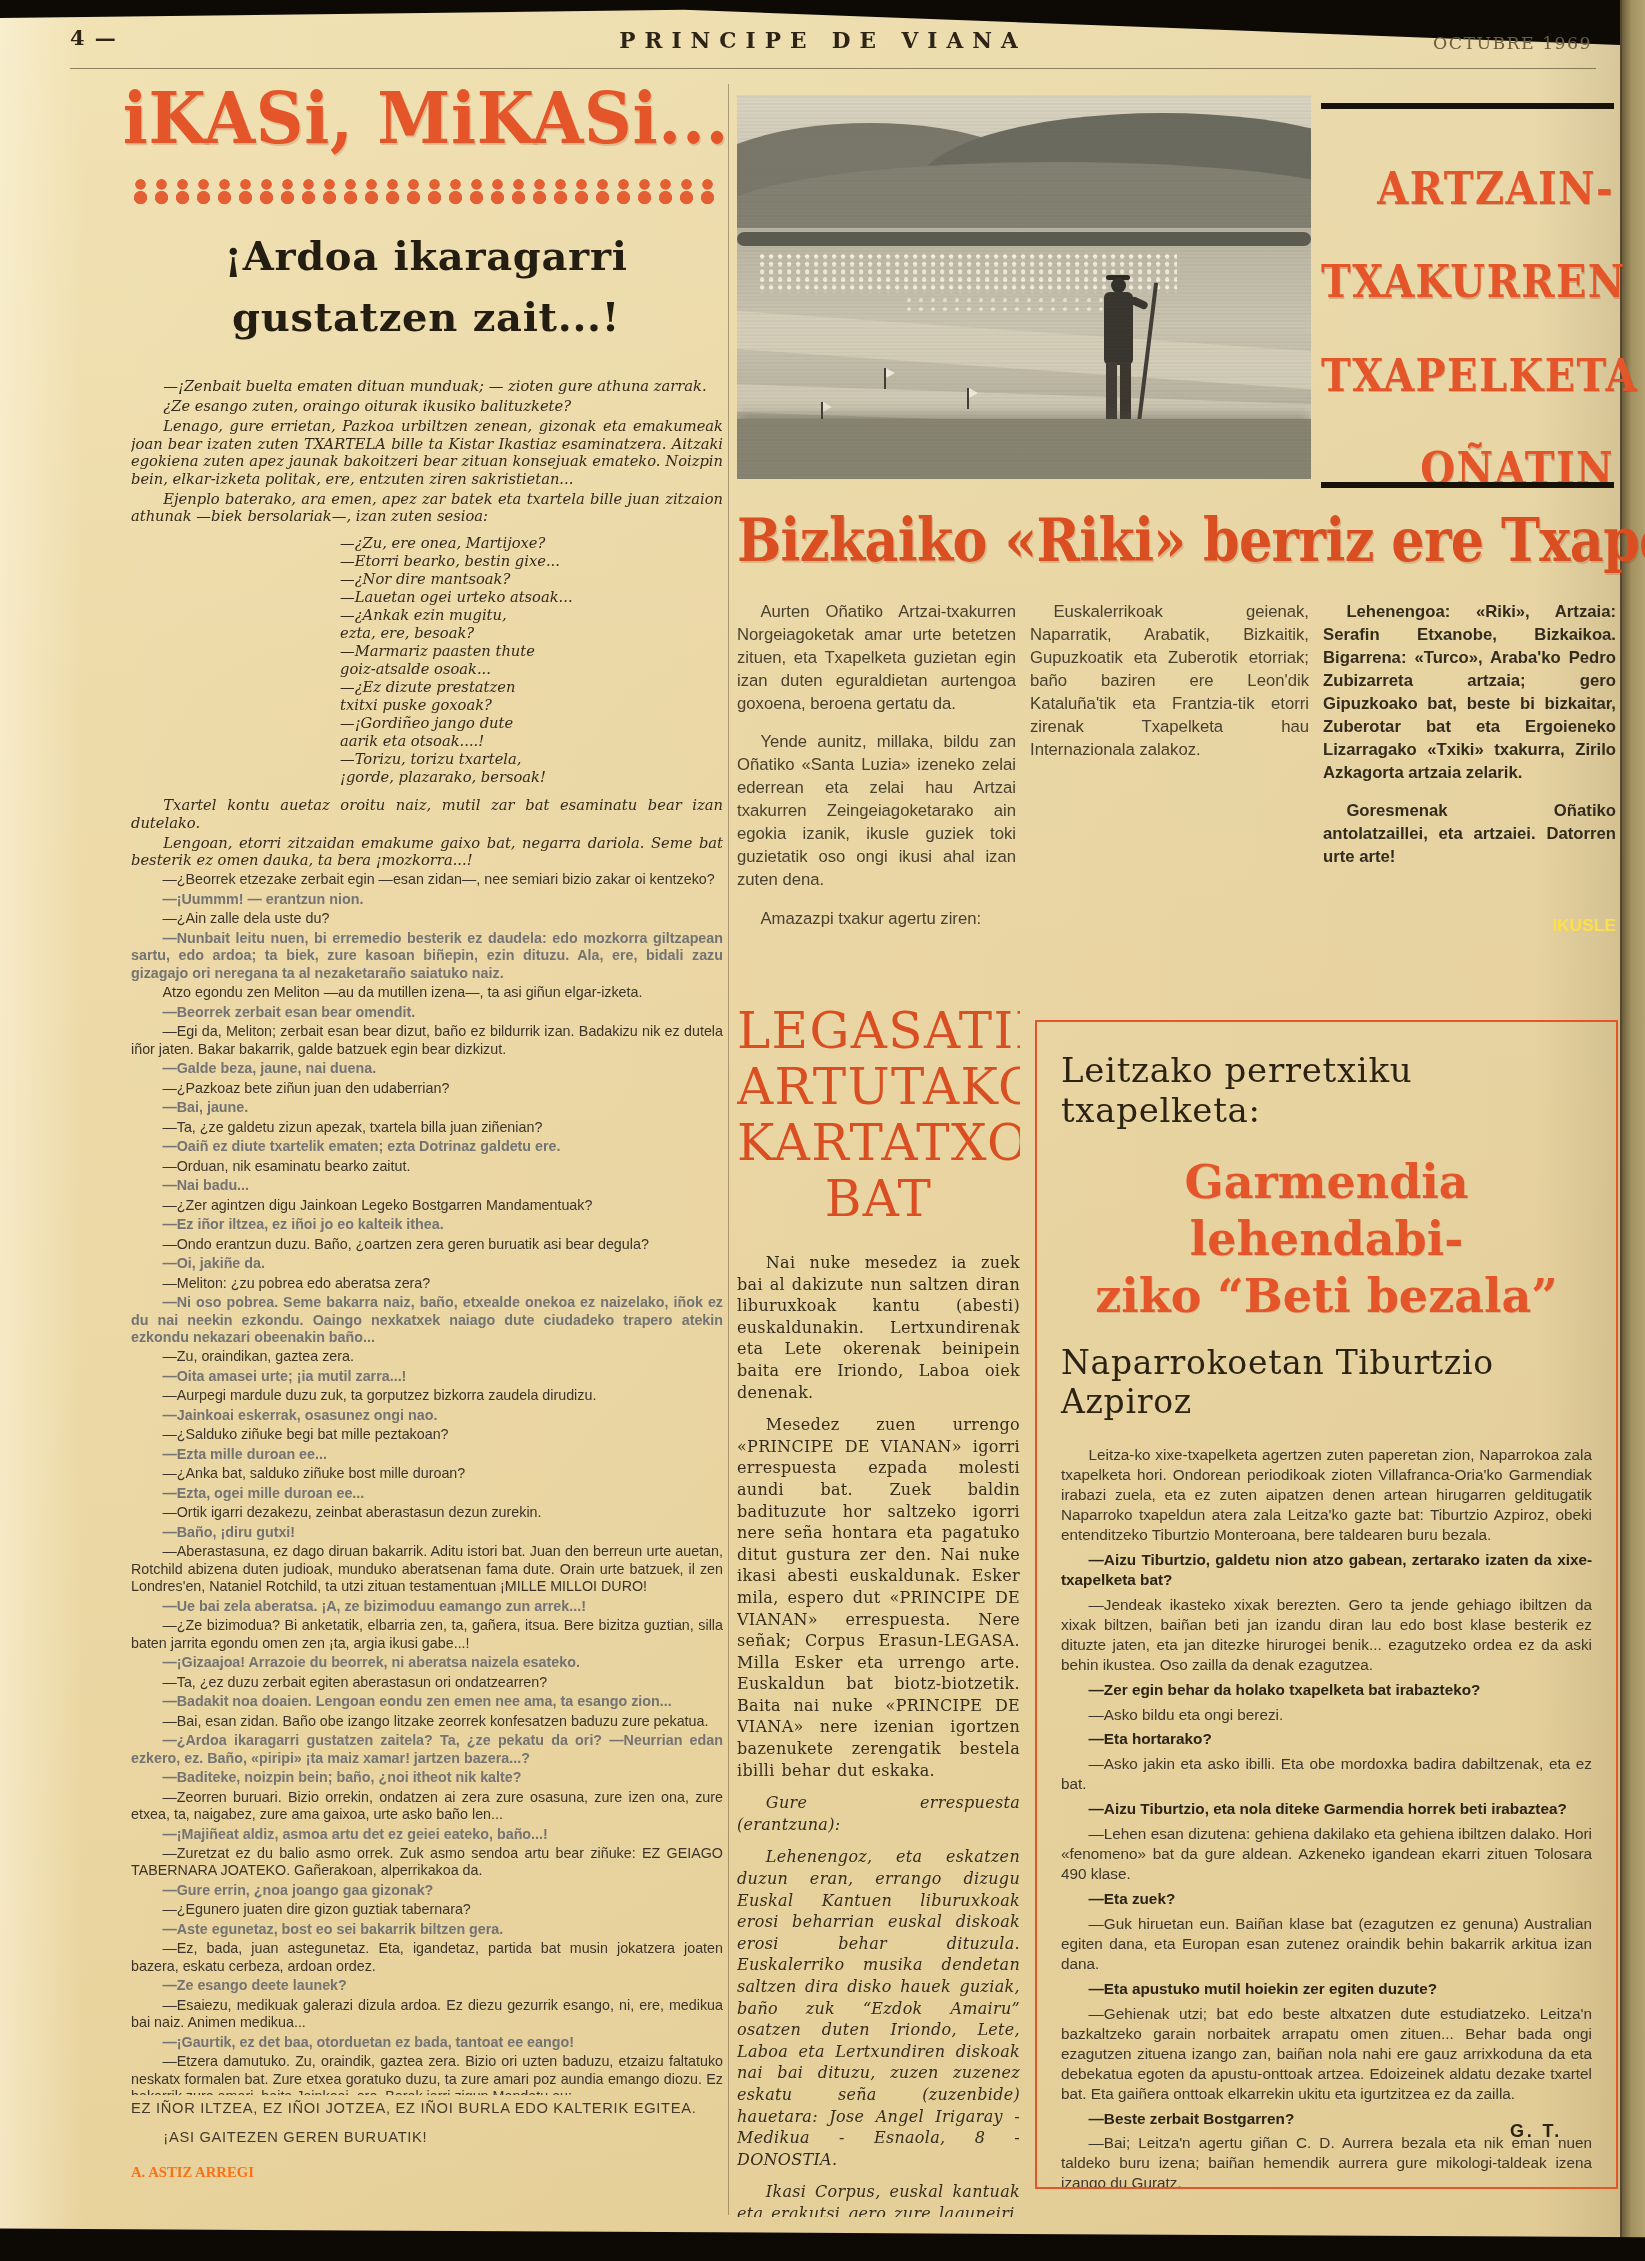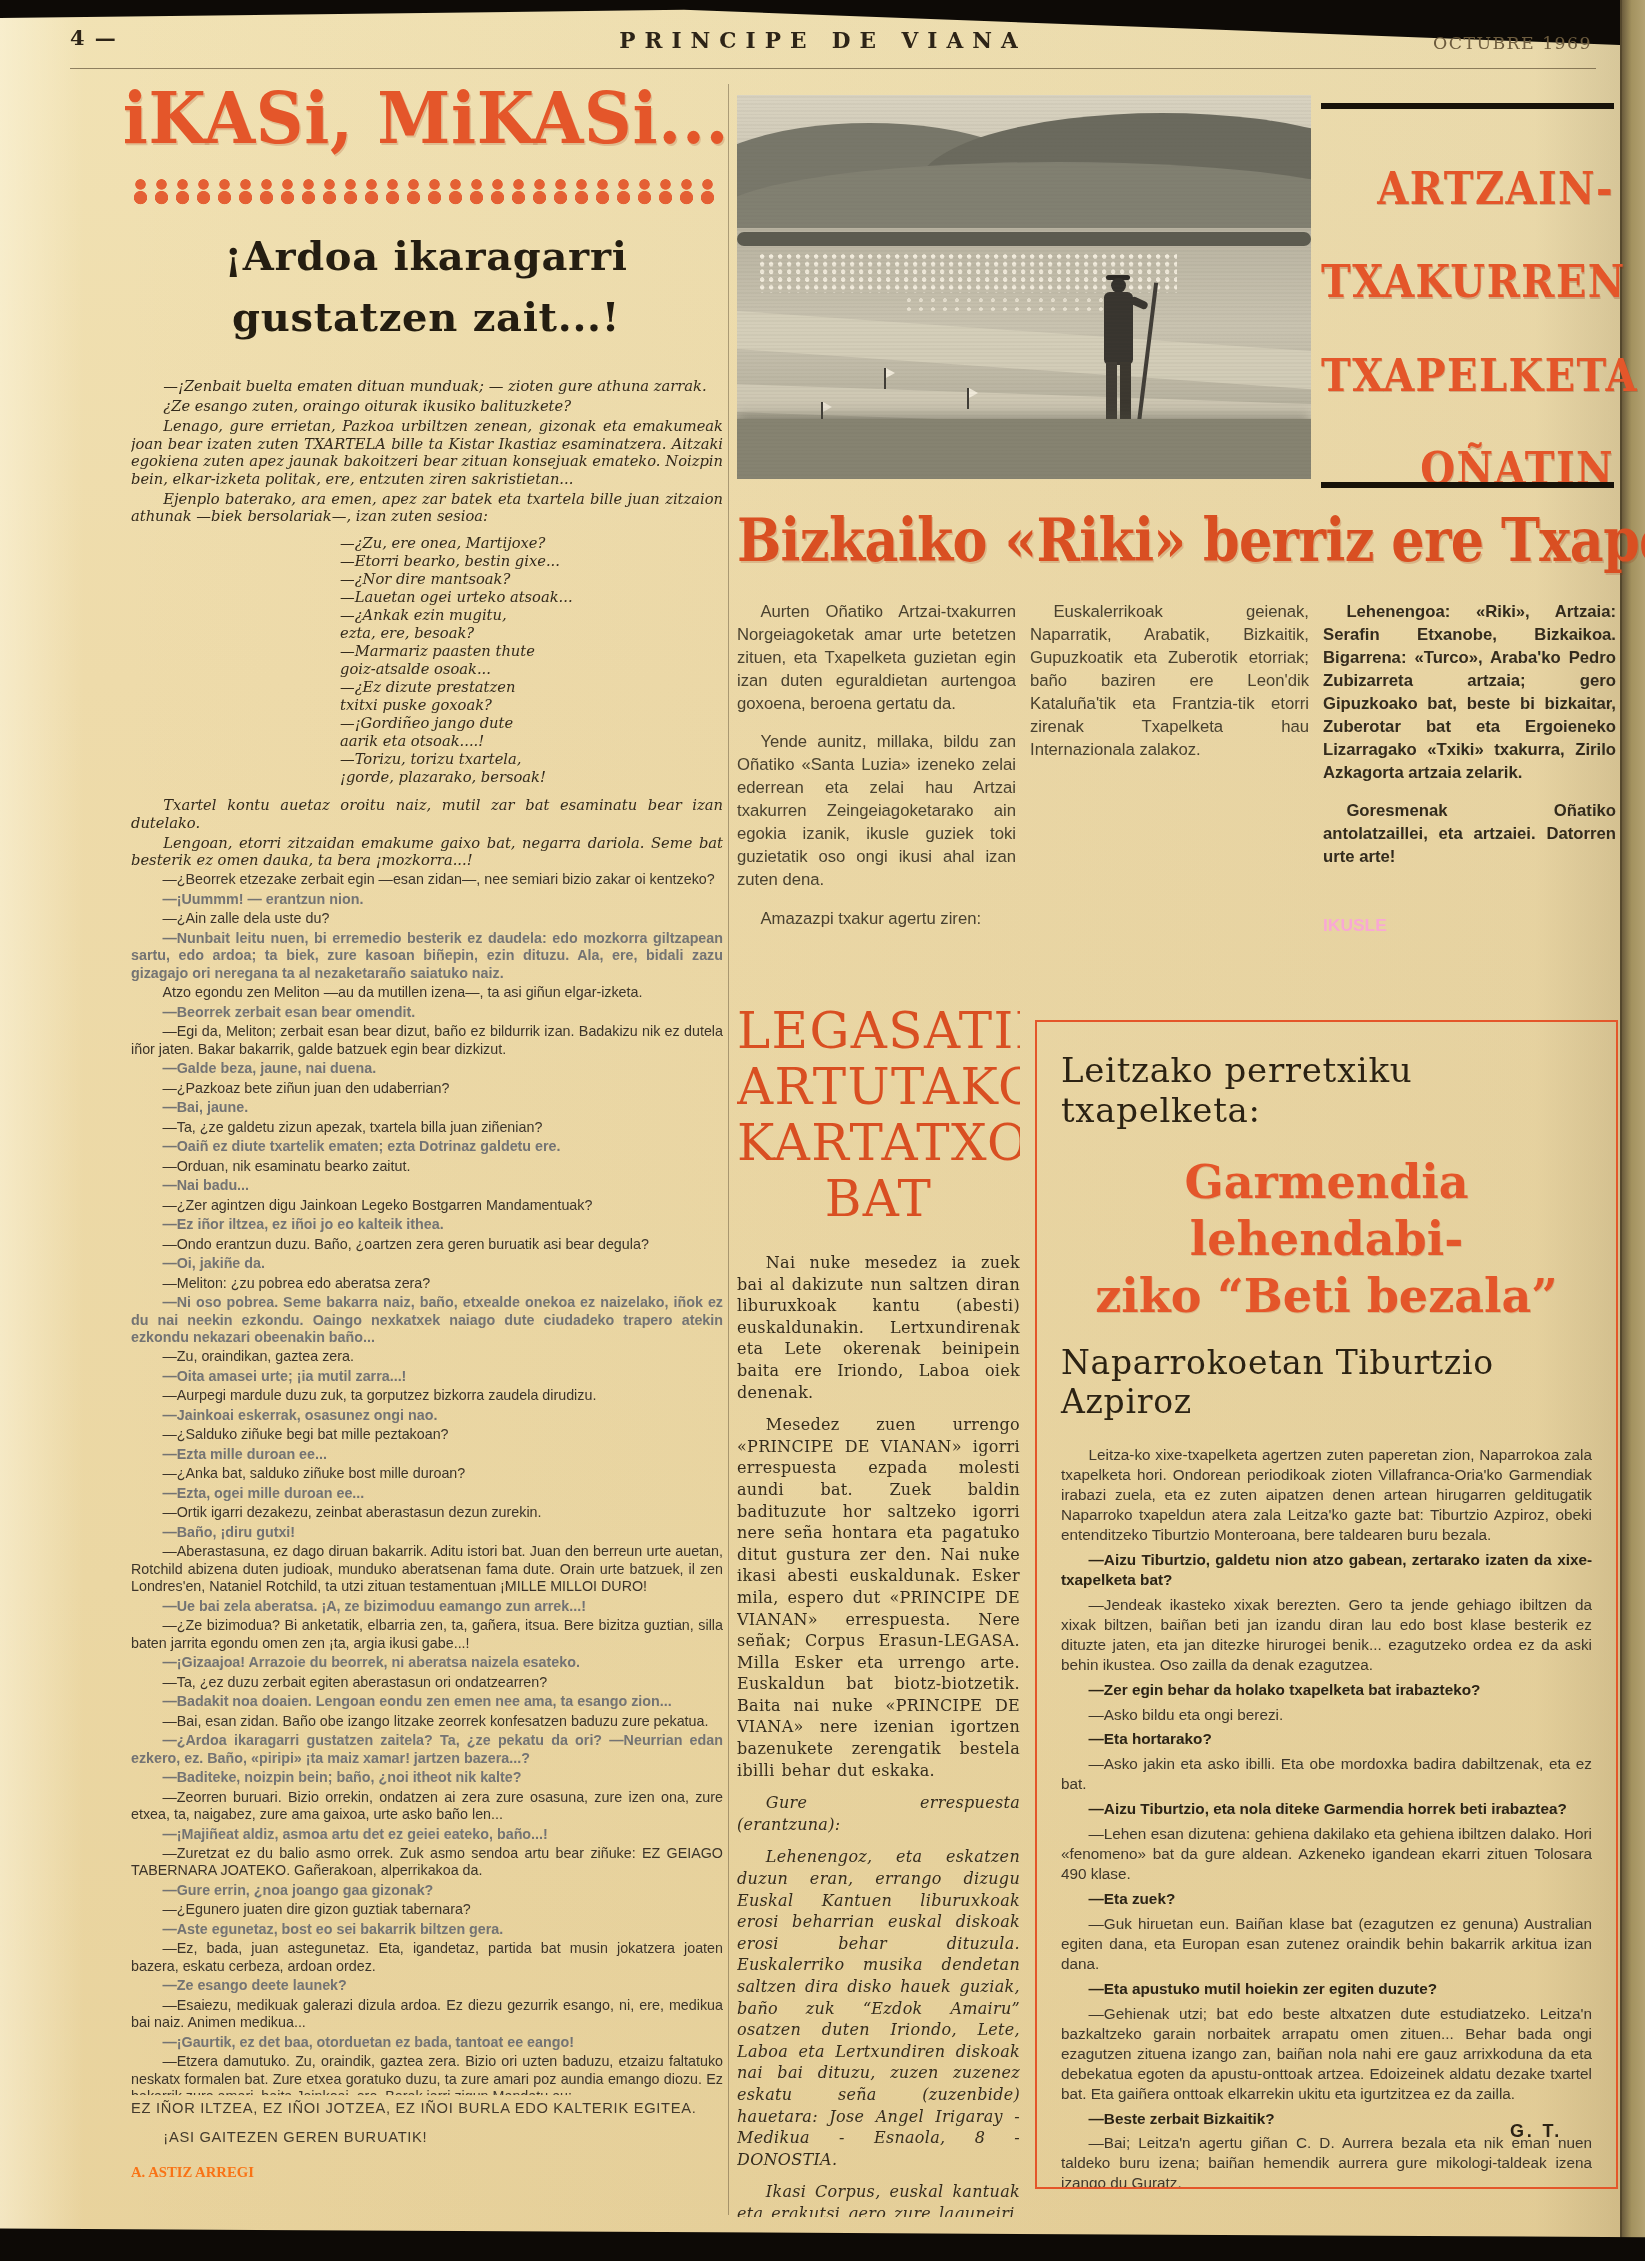--- a/index.html
+++ b/index.html
@@ -111,22 +111,22 @@
   
   .riki-h{position:absolute;left:737px;top:504px;width:879px;font-size:54px;font-weight:bold;
        color:var(--accent);letter-spacing:-0.7px;white-space:nowrap;transform:scale(.97,1.12);
        transform-origin:left top;text-shadow:1.4px 1.4px 0 rgba(150,50,15,.2);}
   .riki-col{position:absolute;top:600px;height:346px;overflow:hidden;font-family:var(--sans);
        font-size:16.7px;line-height:23px;color:#49412f;text-align:justify;}
   .riki-col div{margin-bottom:15.3px;text-indent:1.4em;}
   #riki-col1{left:737px;width:279px;}
   #riki-col2{left:1030px;width:279px;}
   #riki-col3{left:1323px;width:293px;font-weight:bold;color:#332b1d;}
-  .riki-sig{position:absolute;left:1323px;top:915px;width:293px;text-align:left;
-       font-family:var(--sans);font-weight:bold;font-size:17.4px;color:#f9a8d4;padding-right:7px;}
+  .riki-sig{position:absolute;left:1323px;top:915px;width:293px;text-align:right;
+       font-family:var(--sans);font-weight:bold;font-size:17.4px;color:#fde047;padding-right:7px;}
 
   
   .legasa{position:absolute;left:737px;top:1003px;width:283px;height:1214px;overflow:hidden;}
   .legasa-head{text-align:center;font-size:50px;line-height:56px;color:var(--accent);
        letter-spacing:1.4px;margin-bottom:25px;}
   .legasa-body{font-size:16px;line-height:21.6px;text-align:justify;color:#352c1d;}
   .legasa-body .p-r{text-indent:1.8em;margin-bottom:11px;letter-spacing:0.3px;word-spacing:1.4px;}
   .legasa-body .p-i{font-style:italic;text-indent:1.8em;margin-bottom:11px;letter-spacing:0.3px;}
 
   
@@ -329,21 +329,21 @@
         <div class="p-b">—Zer egin behar da holako txapelketa bat irabazteko?</div>
         <div class="p-r">—Asko bildu eta ongi berezi.</div>
         <div class="p-b">—Eta hortarako?</div>
         <div class="p-r">—Asko jakin eta asko ibilli. Eta obe mordoxka badira dabiltzenak, eta ez bat.</div>
         <div class="p-b">—Aizu Tiburtzio, eta nola diteke Garmendia horrek beti irabaztea?</div>
         <div class="p-r">—Lehen esan dizutena: gehiena dakilako eta gehiena ibiltzen dalako. Hori «fenomeno» bat da gure aldean. Azkeneko igandean ekarri zituen Tolosara 490 klase.</div>
         <div class="p-b">—Eta zuek?</div>
         <div class="p-r">—Guk hiruetan eun. Baiñan klase bat (ezagutzen ez genuna) Australian egiten dana, eta Europan esan zutenez oraindik behin bakarrik arkitua izan dana.</div>
         <div class="p-b">—Eta apustuko mutil hoiekin zer egiten duzute?</div>
         <div class="p-r">—Gehienak utzi; bat edo beste altxatzen dute estudiatzeko. Leitza'n bazkaltzeko garain norbaitek arrapatu omen zituen... Behar bada ongi ezagutzen zituena izango zan, baiñan nola nahi ere gauz arrixkoduna da eta debekatua egoten da apustu-onttoak artzea. Edoizeinek aldatu dezake txartel bat. Eta gaiñera onttoak elkarrekin ukitu eta igurtzitzea ez da zailla.</div>
-        <div class="p-b">—Beste zerbait Bizkaitik?</div>
+        <div class="p-b">—Beste zerbait Bostgarren?</div>
         <div class="p-r">—Bai; Leitza'n agertu giñan C. D. Aurrera bezala eta nik eman nuen taldeko buru izena; baiñan hemendik aurrera gure mikologi-taldeak izena izango du Guratz.</div>
         <div class="p-b">—Ba, aurrera Tiburtzio, naiz ez joan Aurreraren izenean.</div>
         <div class="p-r">Holaxe hitz egin zuen Tiburtziok, obeki entenditzeko Tiburtzio Monteroanak.</div>
       </div>
   </div>
   <div class="g-sig" style="position:absolute;right:84px;top:2121px;font-family:var(--sans);font-weight:bold;font-size:18px;letter-spacing:2.8px;color:#2b2315;">G.  T.</div>
 
   <div class="bottom-black"></div>
 </div>
 

